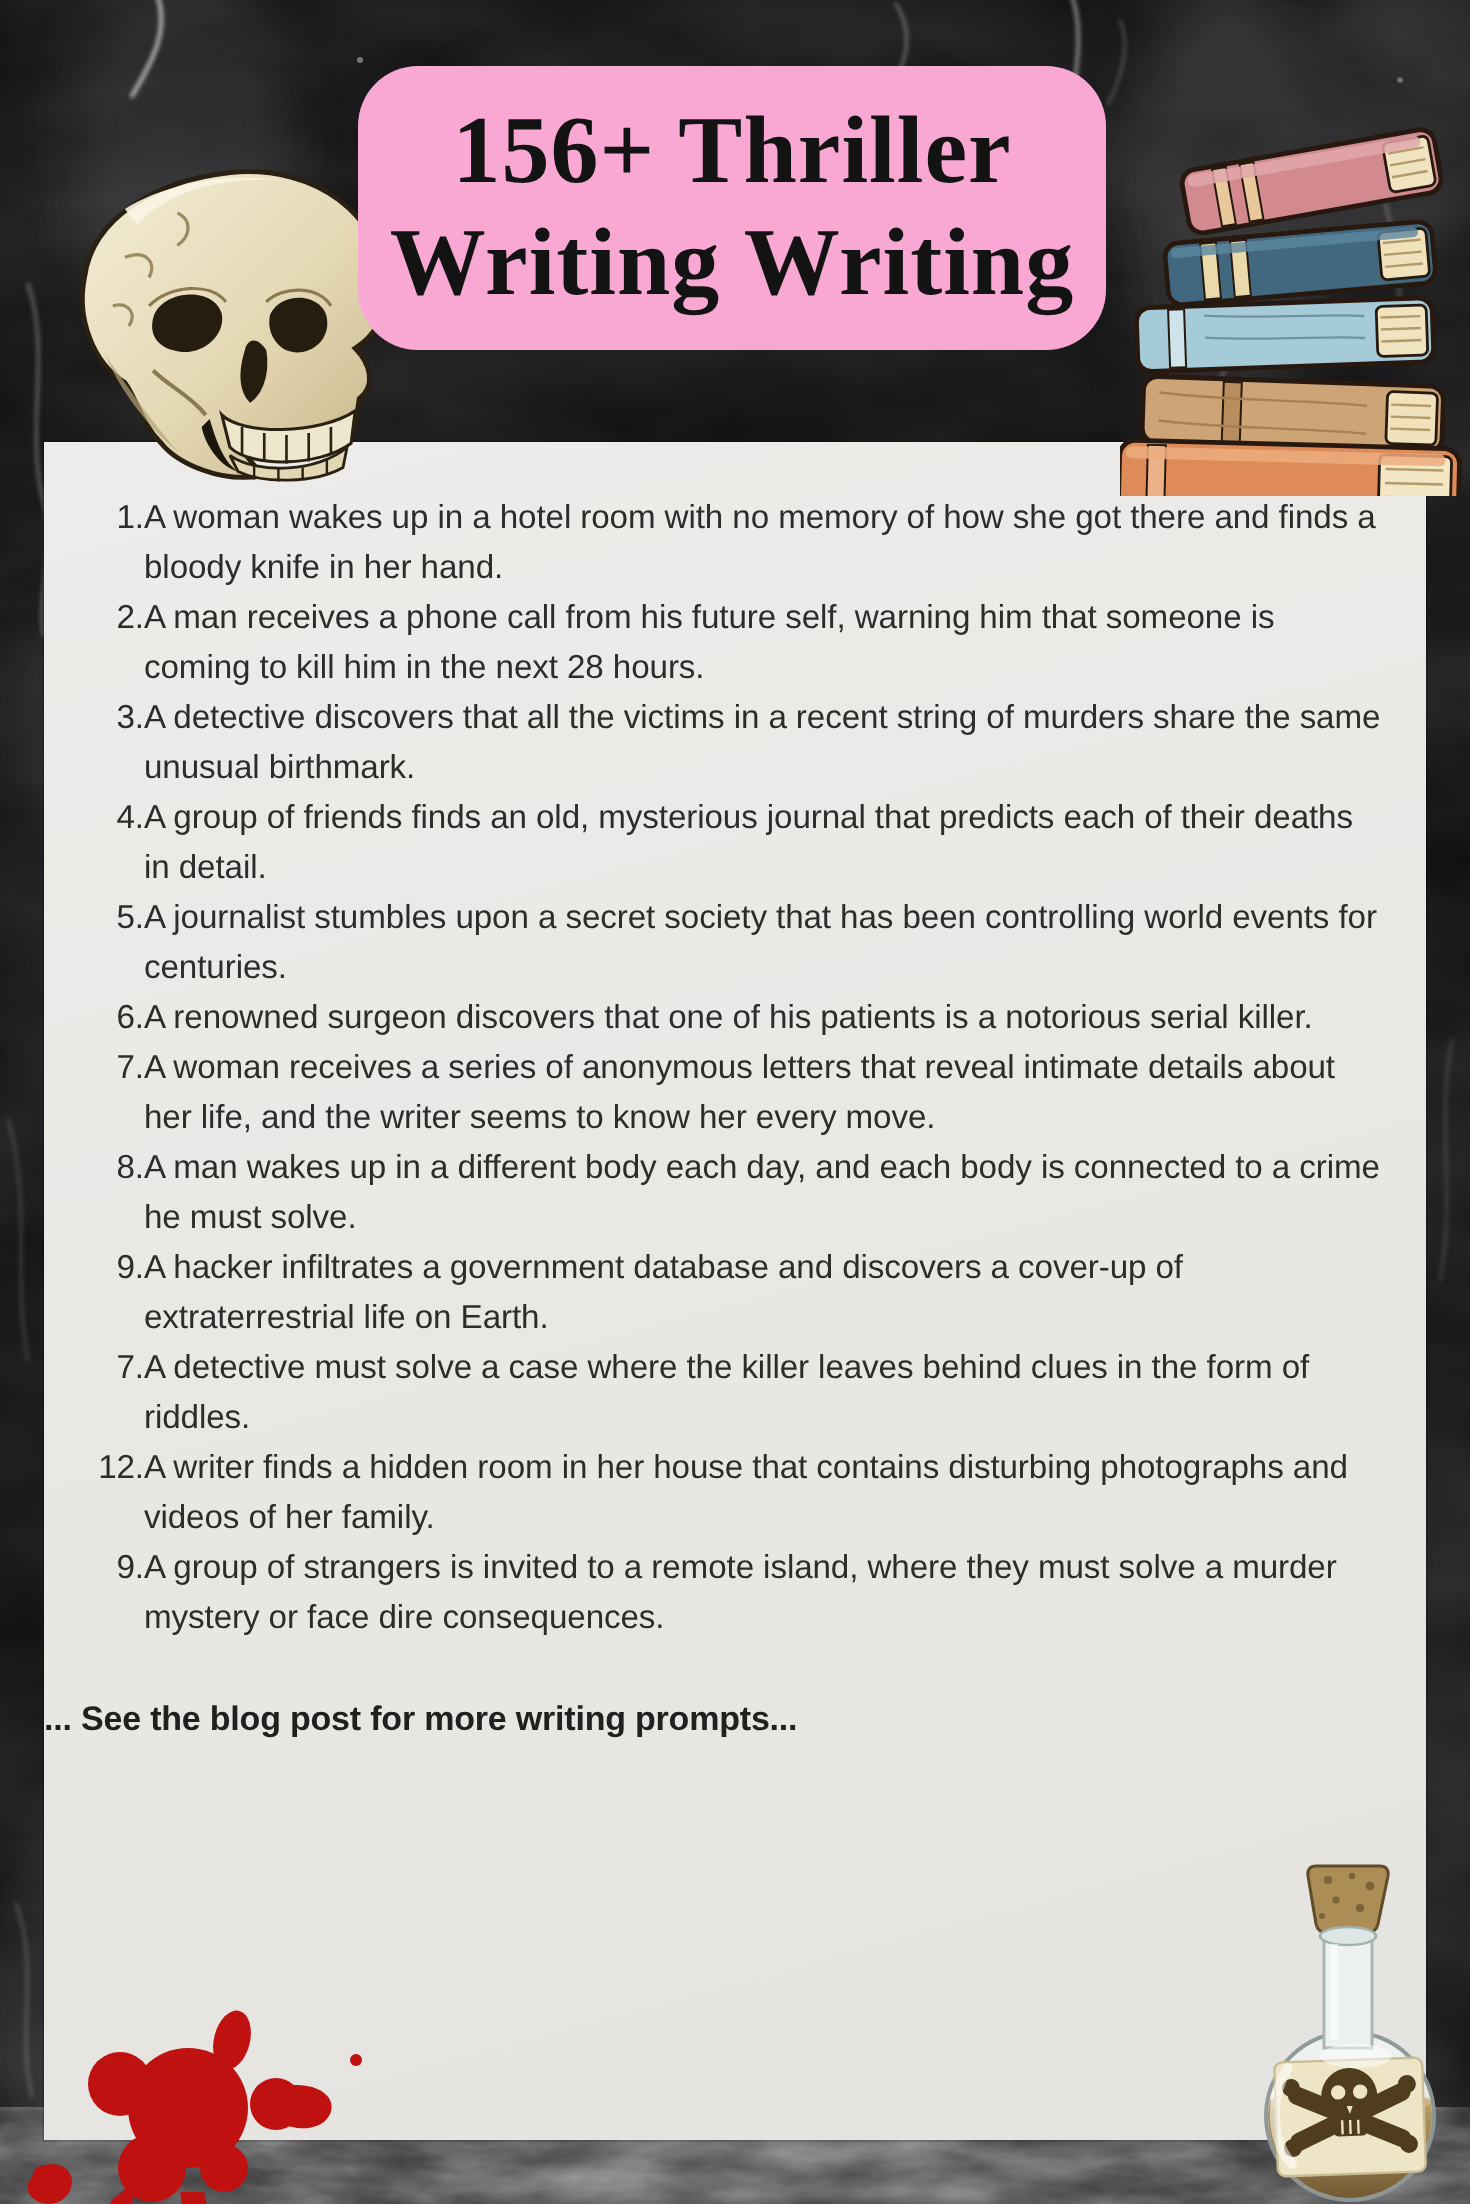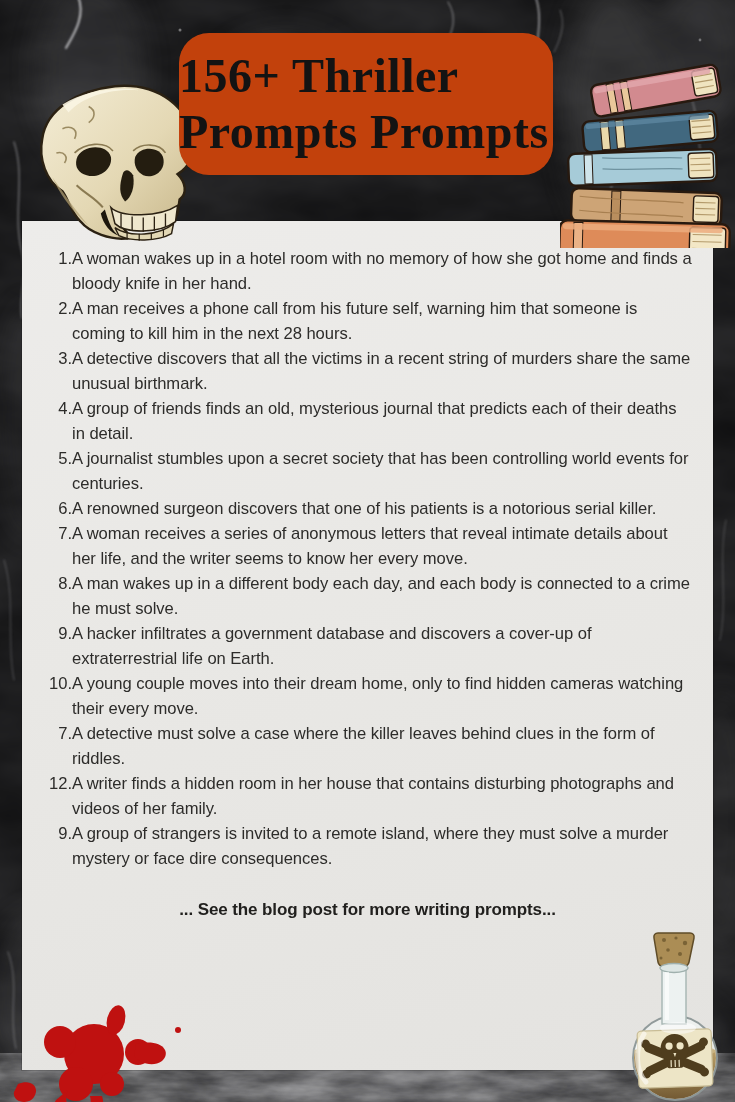--- a/index.html
+++ b/index.html
@@ -9,40 +9,40 @@
     font-family:"Liberation Sans","DejaVu Sans",sans-serif;
   }
   .marble{position:absolute;left:0;top:0;width:735px;height:1102px;}
   .panel{
     position:absolute;left:22px;top:221px;width:691px;height:849px;
     background:linear-gradient(165deg,#edecea 0%,#e9e8e5 45%,#e4e3e0 100%);
     box-shadow:0 0 0 1px rgba(0,0,0,0.15);
   }
   .title-card{
     position:absolute;left:179px;top:33px;width:374px;height:142px;
-    background:#c2410c;border-radius:30px;
-    display:flex;flex-direction:column;justify-content:center;
+    background:#f9a8d4;border-radius:30px;
+    display:flex;flex-direction:column;align-items:center;justify-content:center;
     z-index:6;
   }
   .title-card .line{
     font-family:"Liberation Serif","DejaVu Serif",serif;
     font-weight:700;font-size:48px;line-height:56px;color:#131313;
     letter-spacing:.5px;white-space:nowrap;
   }
   .prompt-list{
     list-style:none;margin:0;padding:25px 20px 0 0;
   }
   .prompt-list li{
     display:flex;align-items:flex-start;
     font-size:16.6px;line-height:25px;color:#2d2c2a;letter-spacing:-.05px;
   }
   .prompt-list .num{flex:0 0 50px;text-align:right;white-space:nowrap;}
   .prompt-list .txt{flex:1;}
   .footer-note{
-    margin-top:26px;text-align:center;font-weight:700;
+    margin-top:26px;font-weight:700;
     font-size:17px;line-height:25px;color:#21201e;letter-spacing:-.1px;
   }
   .deco{position:absolute;pointer-events:none;}
   .skull-wrap{left:18px;top:80px;width:202px;height:162px;z-index:5;}
   .books-wrap{left:560px;top:54px;width:175px;height:194px;z-index:5;}
   .blood-wrap{left:10px;top:1000px;width:178px;height:102px;z-index:5;}
   .bottle-wrap{left:616px;top:930px;width:120px;height:172px;z-index:5;}
 </style>
 </head>
 <body>
@@ -100,21 +100,21 @@
       <circle cx="700" cy="40" r="1.4" opacity="0.35"></circle>
       <circle cx="60" cy="255" r="1.3" opacity="0.3"></circle>
     </g>
     <rect x="0" y="1058" width="735" height="44" filter="url(#rock)" opacity="0.8"></rect>
   </svg>
 
   <div class="panel">
     <ol class="prompt-list">
       <li>
           <span class="num">1.</span>
-          <span class="txt">A woman wakes up in a hotel room with no memory of how she got home and finds a bloody knife in her hand.</span>
+          <span class="txt">A woman wakes up in a hotel room with no memory of how she got there and finds a bloody knife in her hand.</span>
         </li>
       <li>
           <span class="num">2.</span>
           <span class="txt">A man receives a phone call from his future self, warning him that someone is coming to kill him in the next 28 hours.</span>
         </li>
       <li>
           <span class="num">3.</span>
           <span class="txt">A detective discovers that all the victims in a recent string of murders share the same unusual birthmark.</span>
         </li>
       <li>
@@ -133,44 +133,40 @@
           <span class="num">7.</span>
           <span class="txt">A woman receives a series of anonymous letters that reveal intimate details about her life, and the writer seems to know her every move.</span>
         </li>
       <li>
           <span class="num">8.</span>
           <span class="txt">A man wakes up in a different body each day, and each body is connected to a crime he must solve.</span>
         </li>
       <li>
           <span class="num">9.</span>
           <span class="txt">A hacker infiltrates a government database and discovers a cover-up of extraterrestrial life on Earth.</span>
-        </li>
-      <li>
-          <span class="num">10.</span>
-          <span class="txt">A young couple moves into their dream home, only to find hidden cameras watching their every move.</span>
         </li>
       <li>
           <span class="num">7.</span>
           <span class="txt">A detective must solve a case where the killer leaves behind clues in the form of riddles.</span>
         </li>
       <li>
           <span class="num">12.</span>
           <span class="txt">A writer finds a hidden room in her house that contains disturbing photographs and videos of her family.</span>
         </li>
       <li>
           <span class="num">9.</span>
           <span class="txt">A group of strangers is invited to a remote island, where they must solve a murder mystery or face dire consequences.</span>
         </li>
     </ol>
     <div class="footer-note">... See the blog post for more writing prompts...</div>
   </div>
 
   <div class="title-card">
     <div class="line">156+ Thriller</div>
-    <div class="line">Prompts Prompts</div>
+    <div class="line">Writing Writing</div>
   </div>
 
   <svg class="deco skull-wrap" width="202" height="162" viewBox="0 0 200 160">
     <defs>
       <linearGradient id="bone" x1="0" y1="0" x2="1" y2="1">
         <stop offset="0" stop-color="#f4edd6"></stop>
         <stop offset="0.55" stop-color="#e4d8b4"></stop>
         <stop offset="1" stop-color="#c6b588"></stop>
       </linearGradient>
     </defs>

